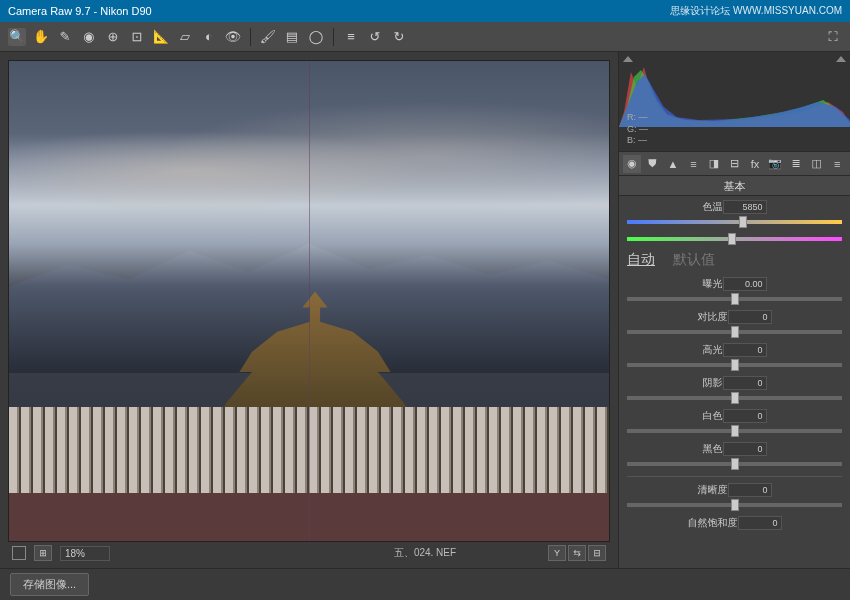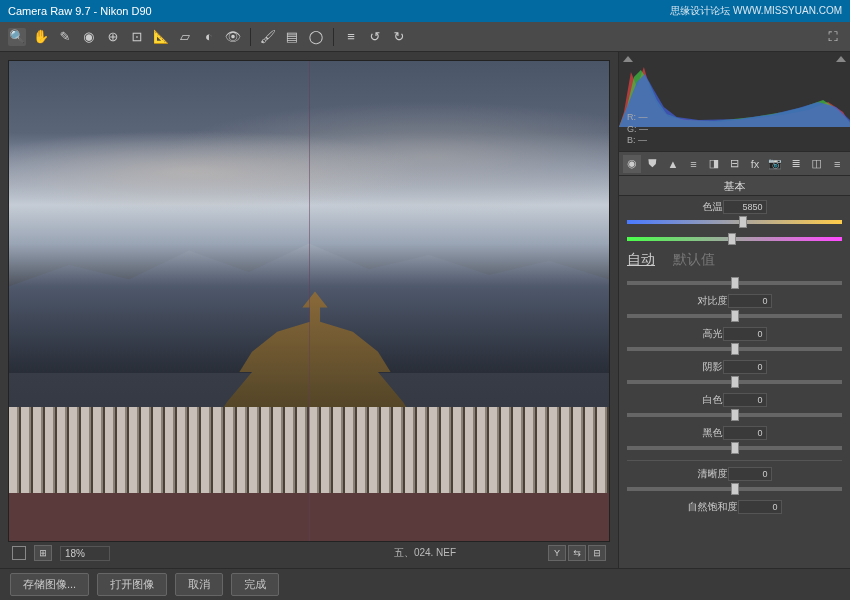--- a/index.html
+++ b/index.html
@@ -170,20 +170,24 @@
             <div class="slider-thumb" style="left:49%"></div>
           </div>
       </div>
 
       <div class="auto-row">
         <span class="auto-link">自动</span>
         <span class="auto-dim">默认值</span>
       </div>
 
       <div class="slider-row">
+        <div class="slider-head">
+            <span>曝光</span>
+            <input class="slider-val" value="0.00" style="">
+          </div>
         <div class="slider-track">
             <div class="slider-bar"></div>
             <div class="slider-thumb" style="left:50%"></div>
           </div>
       </div>
       <div class="slider-row">
         <div class="slider-head">
             <span>对比度</span>
             <input class="slider-val" value="0" style="">
           </div>
@@ -252,18 +256,13 @@
           </div>
 
       </div>
 
     </div>
   </div>
 </div>
 
 <div class="footer">
   <button class="f-btn">存储图像...</button>
-  <div class="f-right">
-    <button class="f-btn">打开图像</button>
-    <button class="f-btn">取消</button>
-    <button class="f-btn">完成</button>
-  </div>
 </div>
 
 </body></html>

